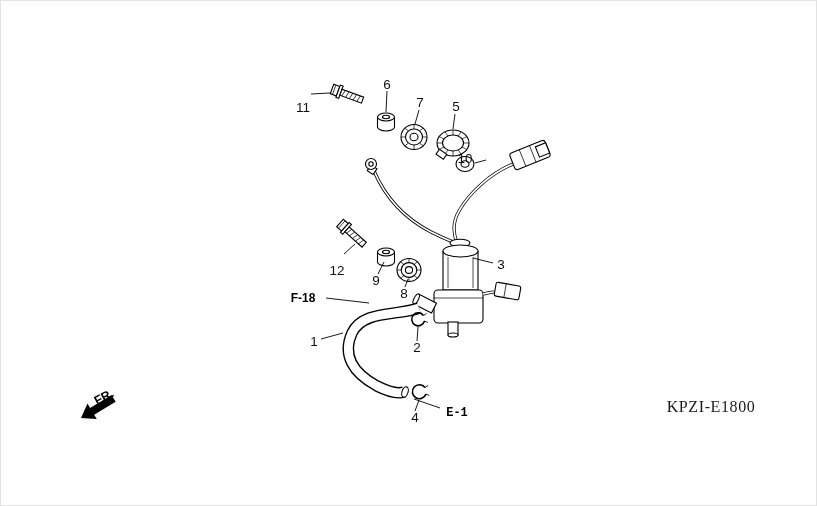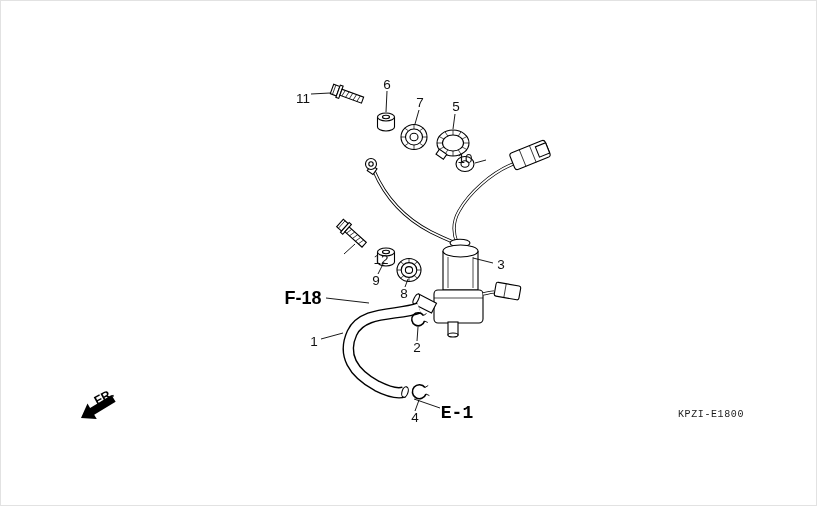--- a/index.html
+++ b/index.html
@@ -27,43 +27,42 @@
     transform: translate(-50%, -50%);
     font-size: 13.5px;
     line-height: 1;
     color: #111111;
     white-space: nowrap;
   }
   .ref-label {
     position: absolute;
     transform: translate(-50%, -50%);
     font-weight: bold;
-    font-size: 18px;
+    font-size: 12px;
     line-height: 1;
     color: #000000;
     white-space: nowrap;
   }
   .fr-label {
     position: absolute;
     left: 103px; top: 396px;
     transform: translate(-50%, -50%) rotate(-28deg);
     font-weight: bold;
     font-size: 12.5px;
     color: #000000;
   }
   .diagram-code {
     position: absolute;
     left: 710px; top: 406px;
     transform: translate(-50%, -50%);
-    font-family: Liberation Mono, monospace;
-    font-size: 10px;
+    font-family: Liberation Serif, serif;
+    font-size: 16px;
     letter-spacing: 0.6px;
     color: #1a1a1a;
     white-space: nowrap;
-    margin-top: 7px;
   }
   #label-f18 { left: 302px; top: 297px; }
   #label-e1  { left: 456px; top: 412px; font-family: Liberation Mono, monospace; }
 </style>
 </head>
 <body>
 
 <div class="stage">
 
   <svg class="drawing" viewBox="0 0 817 506">
@@ -252,27 +251,27 @@
       <path d="M0,0 L-13,-9 L-13,-4 L-38,-4 L-38,4 L-13,4 L-13,9 Z" fill="#000"></path>
     </g>
   </svg>
 
   <div class="ref-label" id="label-f18">F-18</div>
   <div class="ref-label" id="label-e1">E-1</div>
   <div class="fr-label">FR.</div>
   <div class="diagram-code">KPZI-E1800</div>
 
   <div>
-      <div class="callout" style="left: 302px; top: 98px; text-align: right;">11</div>
+      <div class="callout" style="left: 302px; top: 107px; text-align: right;">11</div>
       <div class="callout" style="left: 386px; top: 84px;">6</div>
       <div class="callout" style="left: 419px; top: 102px;">7</div>
       <div class="callout" style="left: 455px; top: 106px;">5</div>
       <div class="callout" style="left: 464px; top: 158px;">10</div>
       <div class="callout" style="left: 500px; top: 264px;">3</div>
-      <div class="callout" style="left: 336px; top: 259px; margin-left: 44px;">12</div>
+      <div class="callout" style="left: 336px; top: 270px;">12</div>
       <div class="callout" style="left: 375px; top: 280px;">9</div>
       <div class="callout" style="left: 403px; top: 293px;">8</div>
       <div class="callout" style="left: 313px; top: 341px;">1</div>
       <div class="callout" style="left: 416px; top: 347px;">2</div>
       <div class="callout" style="left: 414px; top: 417px;">4</div>
     </div>
 
 </div>
 
 </body></html>

